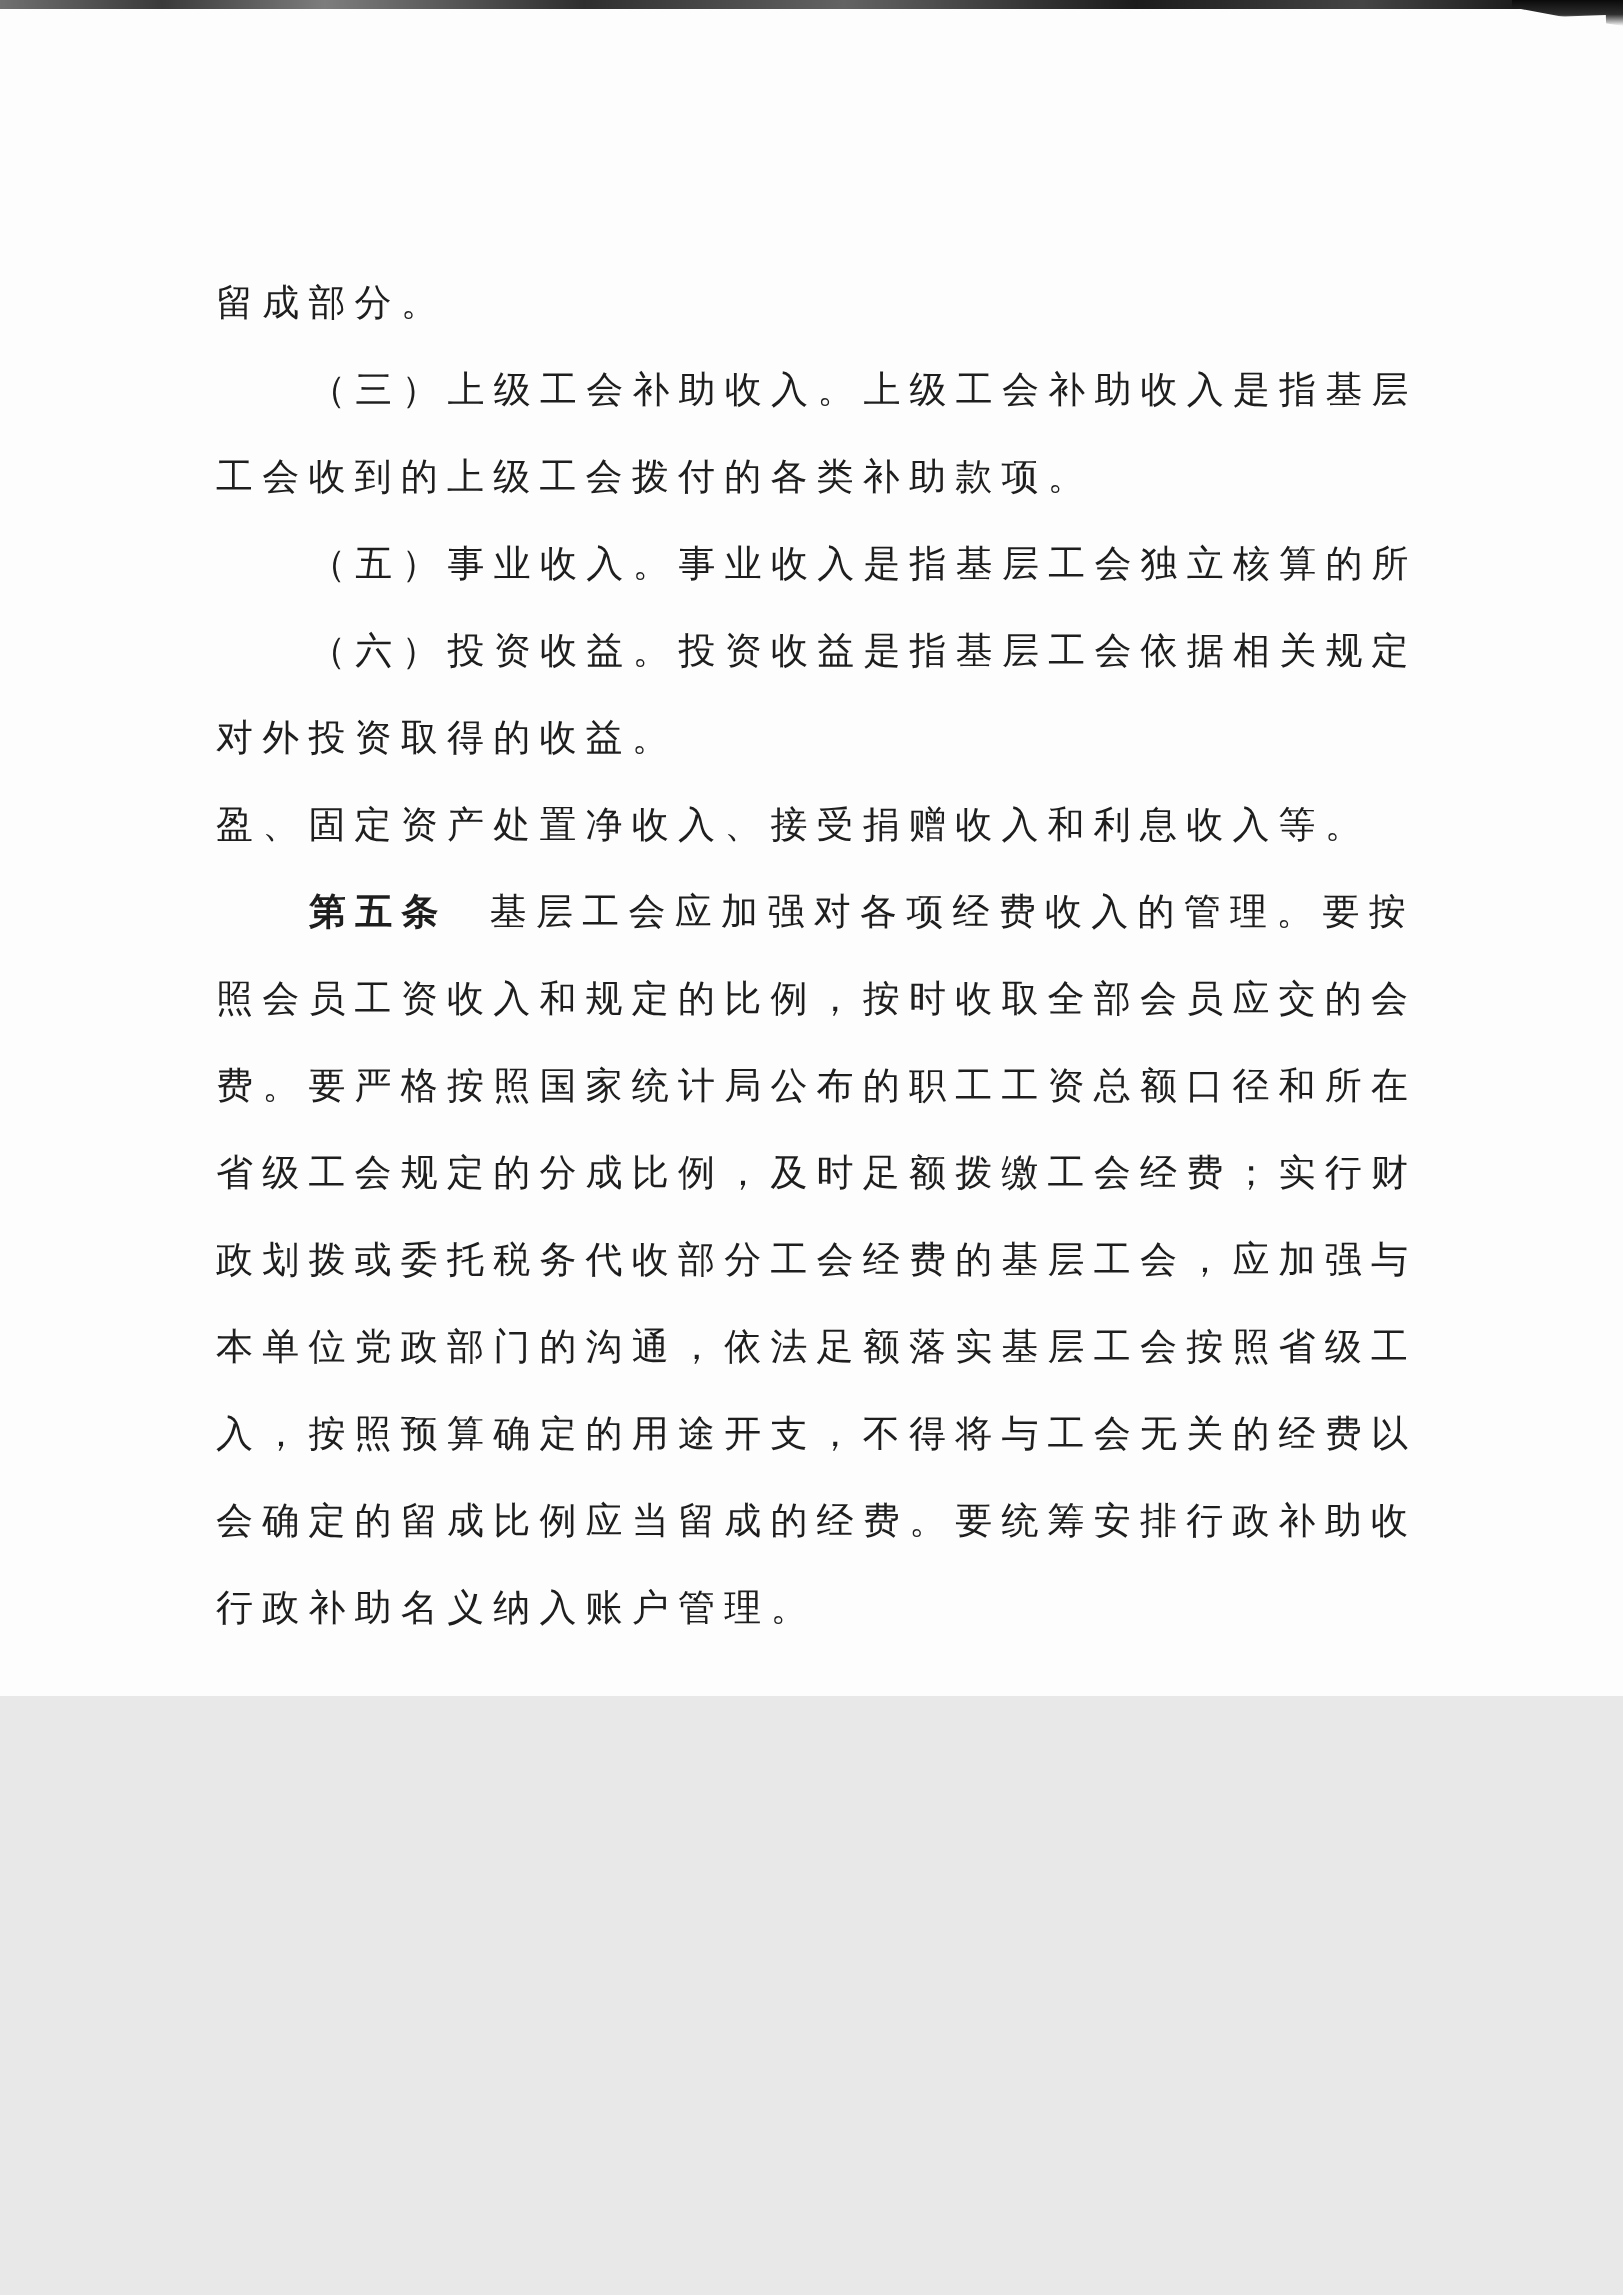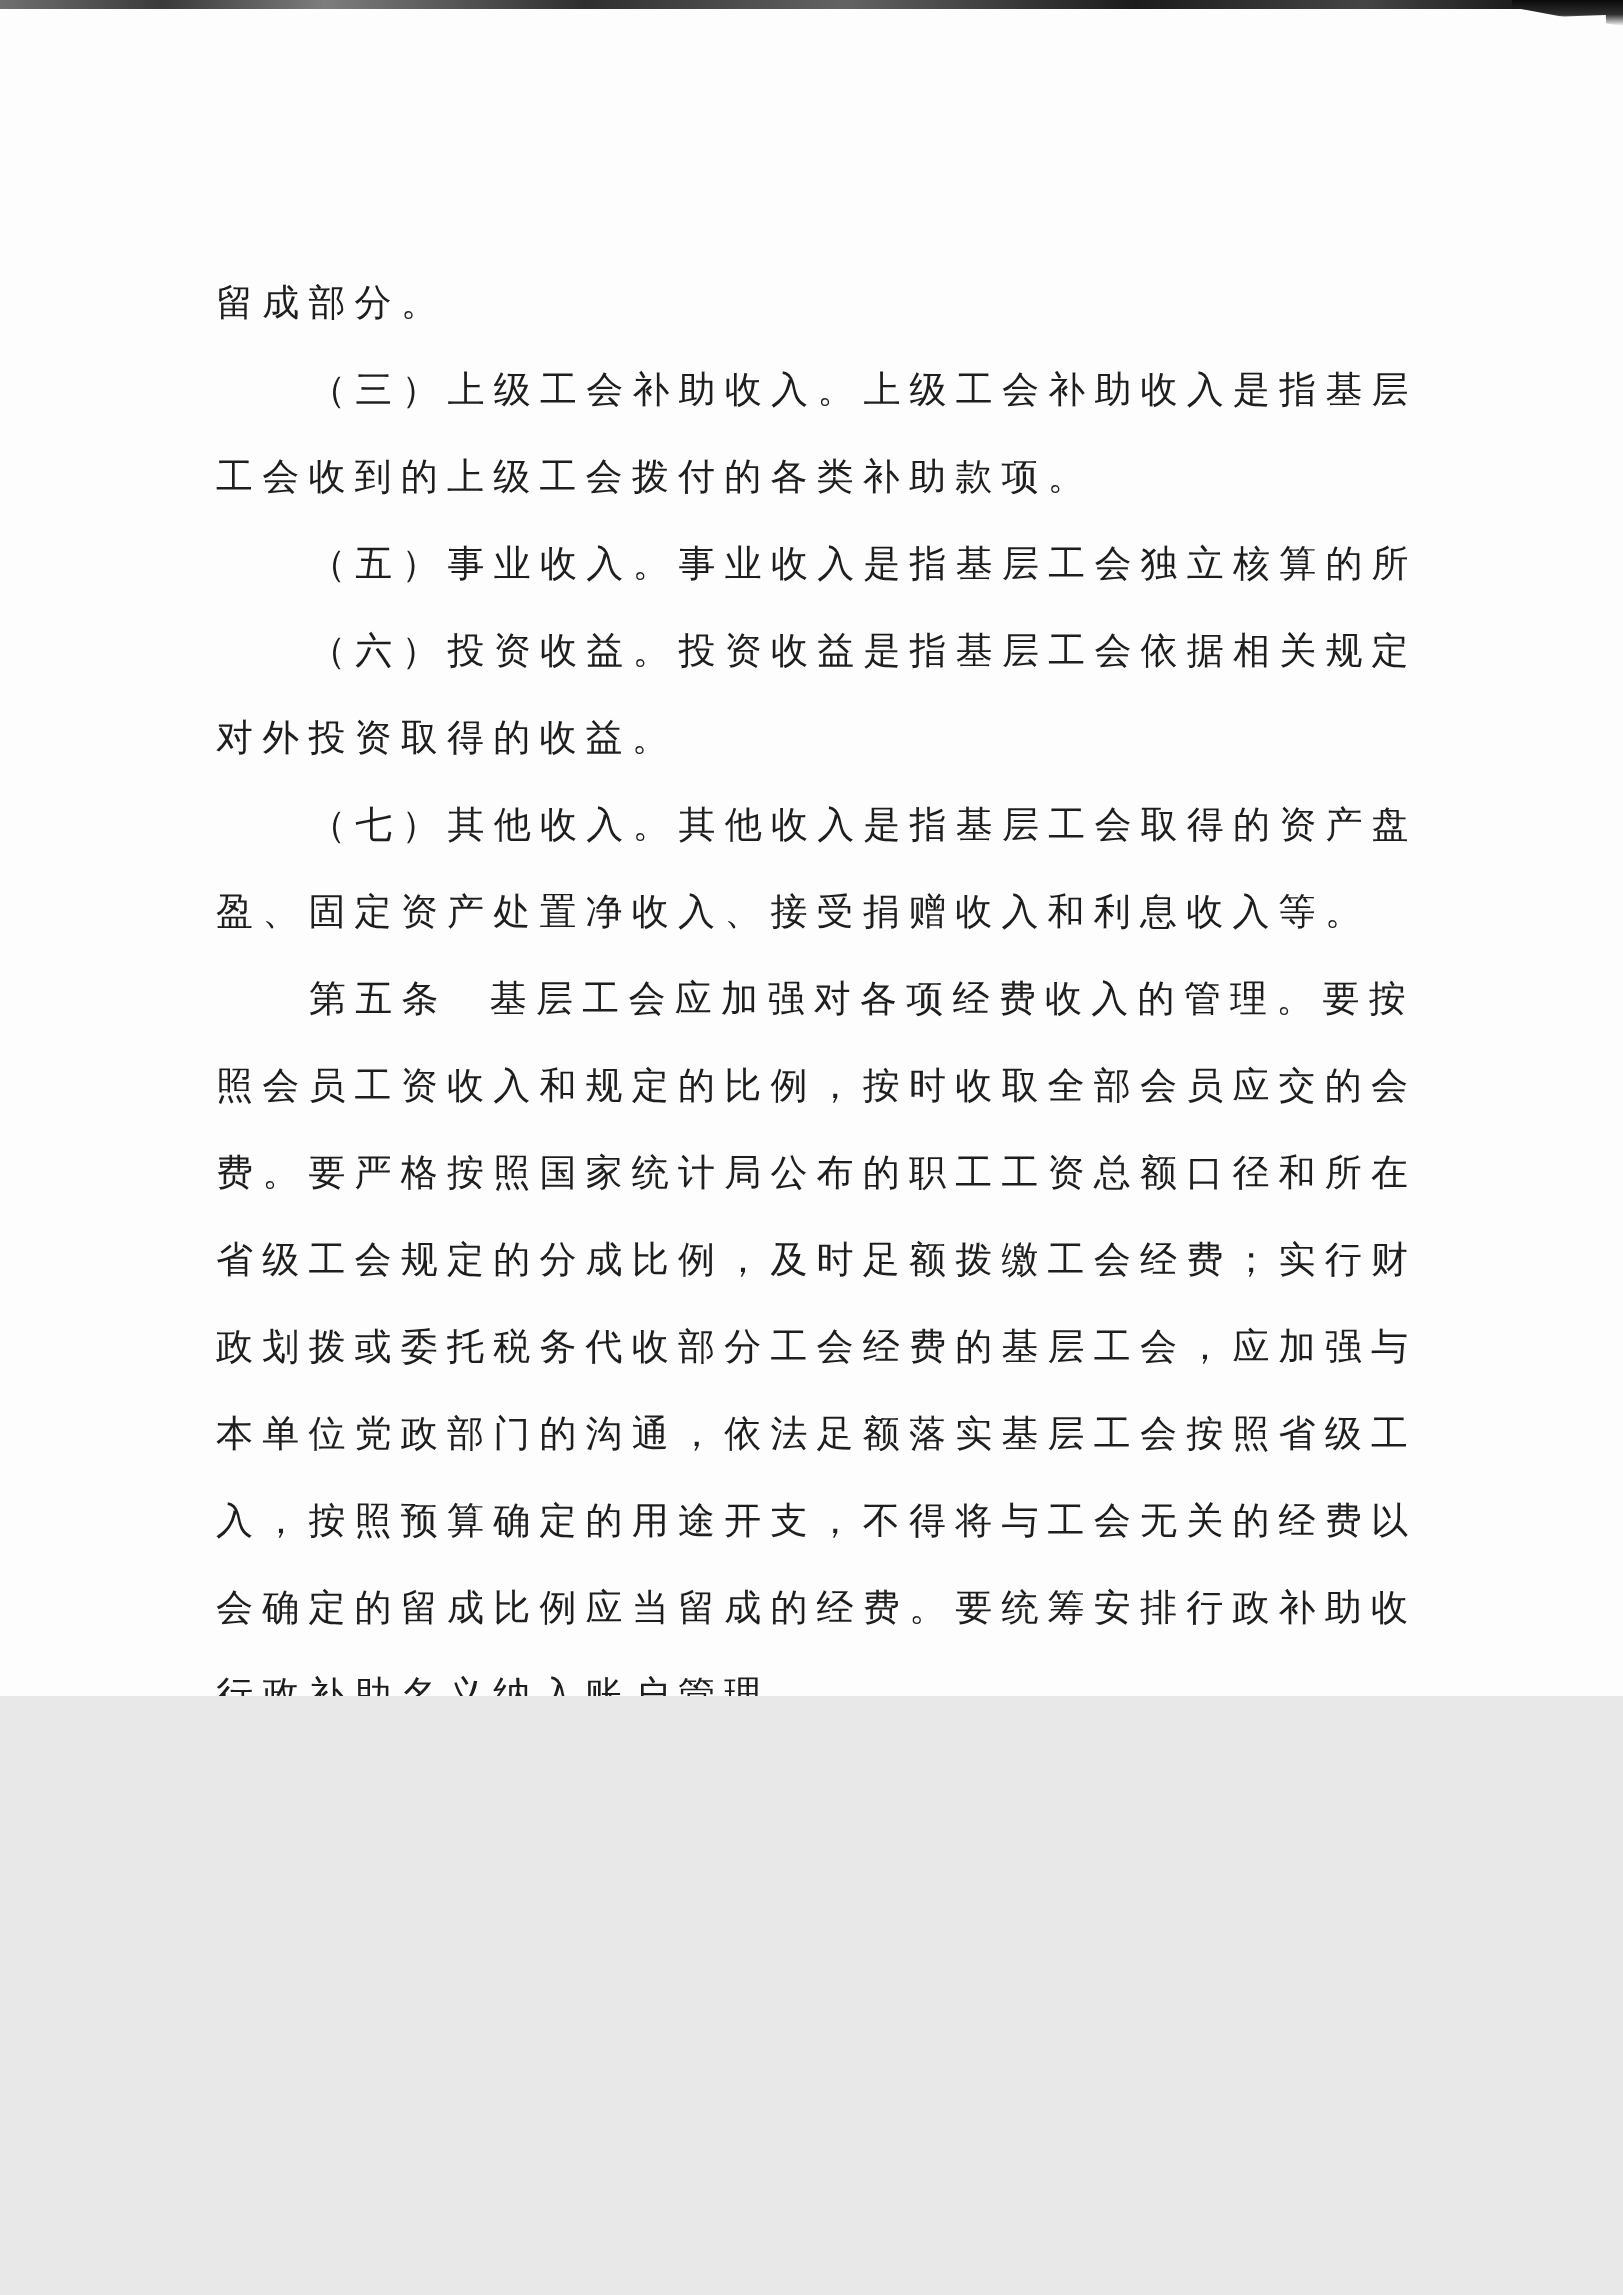--- a/index.html
+++ b/index.html
@@ -39,21 +39,21 @@
   }
   .line {
     height: 87px;
     line-height: 87px;
     white-space: nowrap;
     text-align: justify;
     text-align-last: justify;
   }
   .line.final { text-align-last: left; }
   .line.indent { text-indent: 93px; }
-  .term { font-weight: normal; margin-right: 42px; }
+  .term { font-weight: bold; margin-right: 42px; }
   .page-footer {
     position: absolute;
     left: 243px;
     top: 2068px;
     font-size: 30px;
     letter-spacing: 7.9px;
     line-height: 39px;
     color: #2a2a2a;
   }
 </style>
@@ -65,21 +65,20 @@
   <div class="scan-corner"></div>
   <div class="scan-notch"></div>
 
   <main class="doc" id="doc-body">
       <div class="line final">留成部分。</div>
       <div class="line indent">（三）上级工会补助收入。上级工会补助收入是指基层</div>
       <div class="line final">工会收到的上级工会拨付的各类补助款项。</div>
       <div class="line indent">（五）事业收入。事业收入是指基层工会独立核算的所</div>
       <div class="line indent">（六）投资收益。投资收益是指基层工会依据相关规定</div>
       <div class="line final">对外投资取得的收益。</div>
-      <div class="line indent">（七）其他收入。其他收入是指基层工会取得的资产盘</div>
       <div class="line final">盈、固定资产处置净收入、接受捐赠收入和利息收入等。</div>
       <div class="line indent"><b class="term">第五条</b><span>基层工会应加强对各项经费收入的管理。要按</span></div>
       <div class="line">照会员工资收入和规定的比例，按时收取全部会员应交的会</div>
       <div class="line">费。要严格按照国家统计局公布的职工工资总额口径和所在</div>
       <div class="line">省级工会规定的分成比例，及时足额拨缴工会经费；实行财</div>
       <div class="line">政划拨或委托税务代收部分工会经费的基层工会，应加强与</div>
       <div class="line">本单位党政部门的沟通，依法足额落实基层工会按照省级工</div>
       <div class="line">入，按照预算确定的用途开支，不得将与工会无关的经费以</div>
       <div class="line">会确定的留成比例应当留成的经费。要统筹安排行政补助收</div>
       <div class="line final">行政补助名义纳入账户管理。</div>

